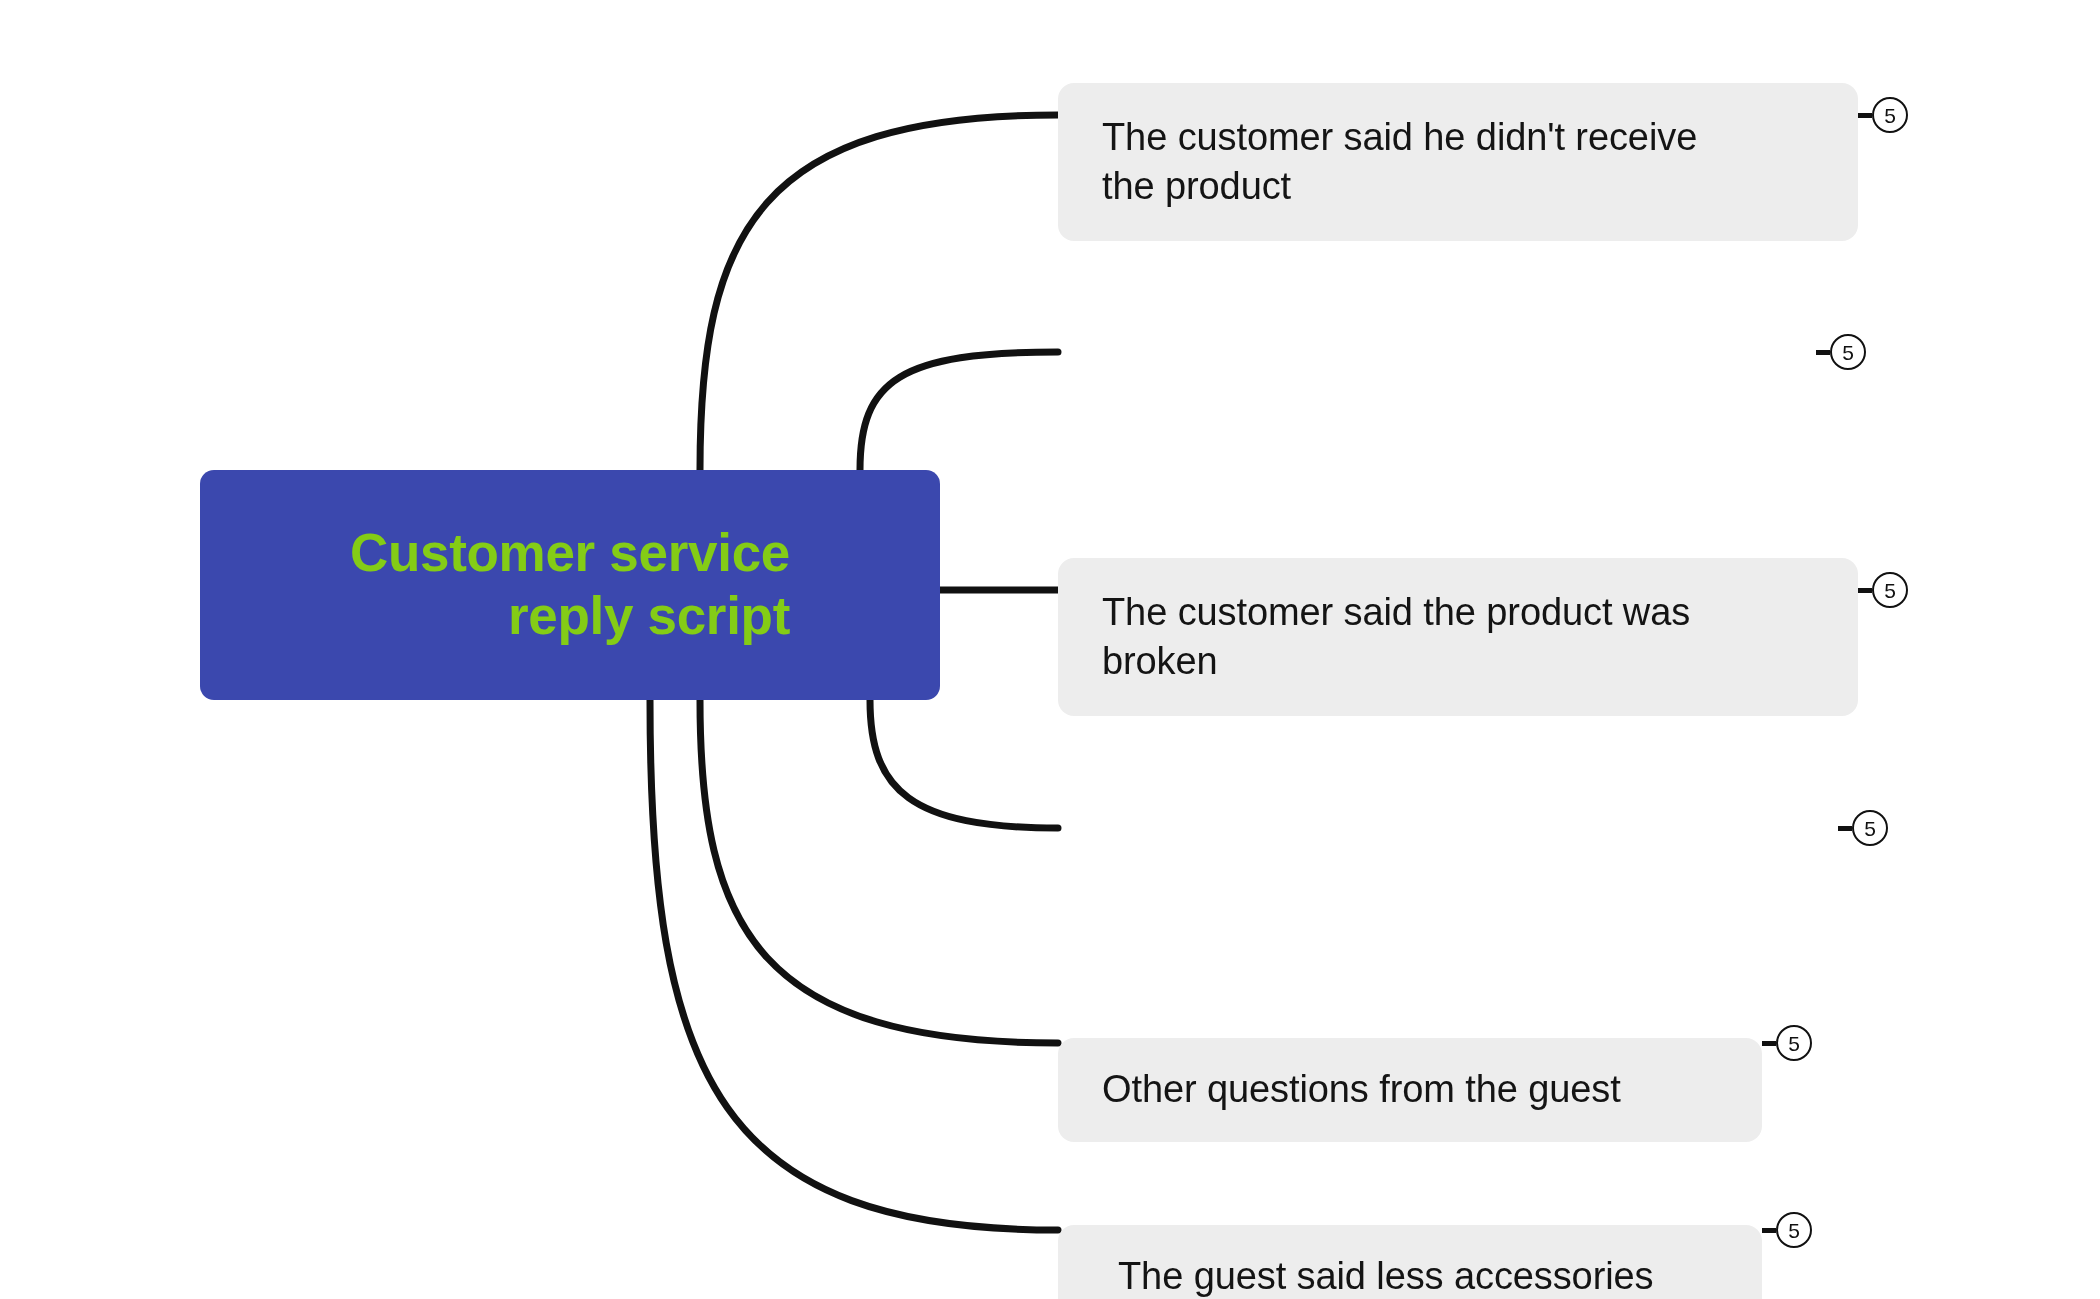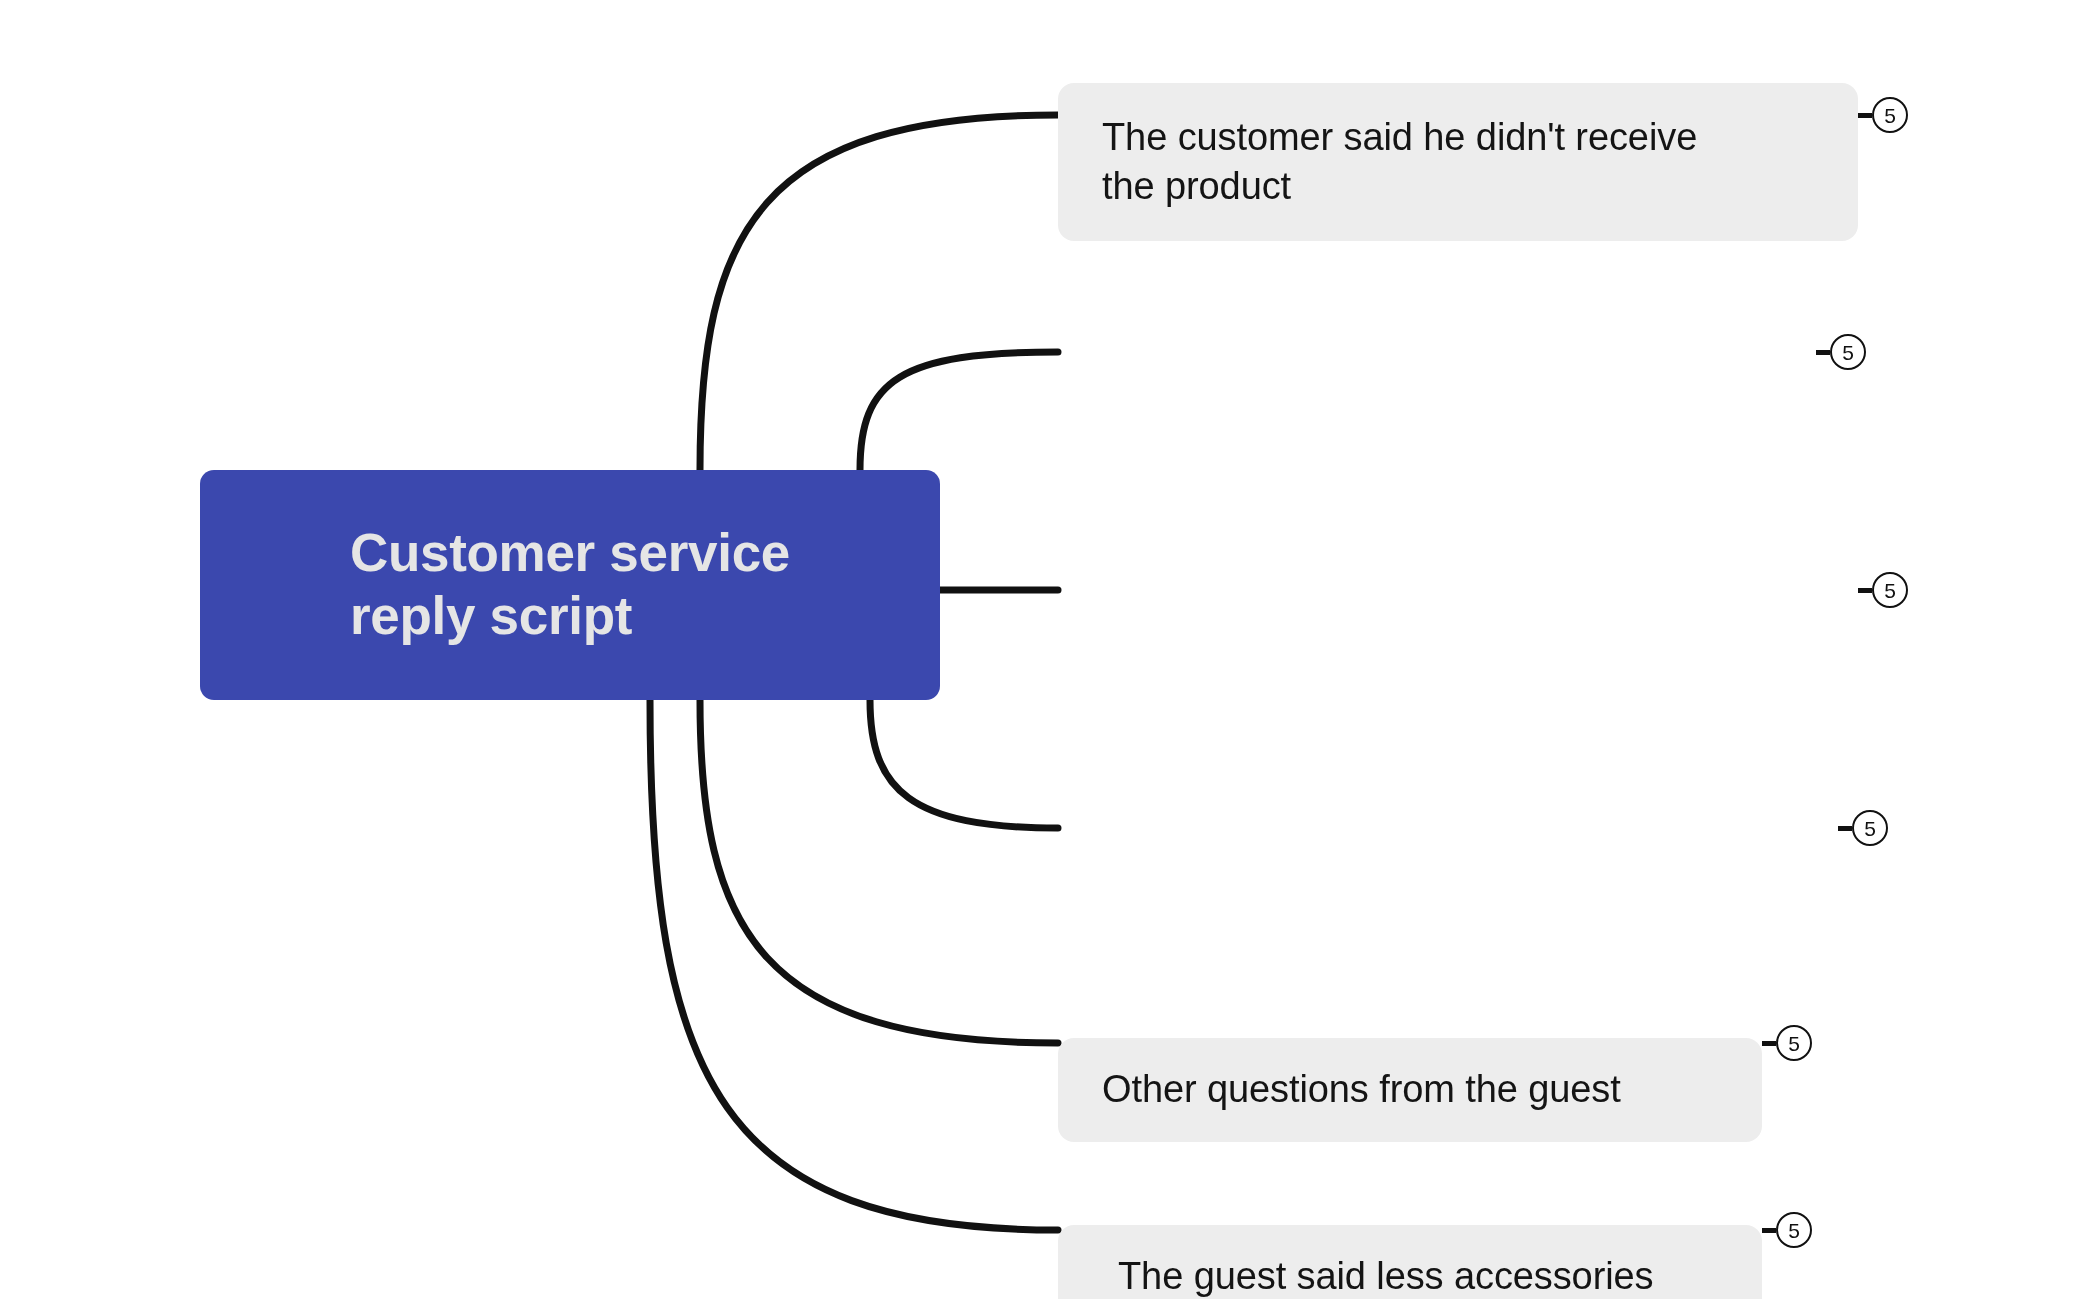--- a/index.html
+++ b/index.html
@@ -16,25 +16,25 @@
   .root-node {
     position:absolute;
     left:200px; top:470px;
     width:740px; height:230px;
     background:#3B48AE;
     border-radius:14px;
     display:flex; align-items:center; justify-content:center;
     z-index:5;
   }
   .root-label {
-    color:#e5e5e5;
+    color:#84cc16;
     font-size:53px;
     font-weight:700;
     line-height:1.18;
-    text-align:left;
+    text-align:right;
     letter-spacing:-0.3px;
     white-space:pre-line;
     padding:0 22px;
   }
 
   .leaf {
     position:absolute;
     background:#EDEDED;
     border-radius:16px;
     display:flex; align-items:center;
@@ -102,20 +102,24 @@
   <div class="badge-wrap" style="left:1858px; top:97px;">
     <span class="badge-stub"></span>
     <span class="badge-circle">5</span>
   </div>
 
   <div class="badge-wrap" style="left:1816px; top:334px;">
     <span class="badge-stub"></span>
     <span class="badge-circle">5</span>
   </div>
 
+  <div class="leaf" style="left:1058px; top:511px; width:800px; height:158px;">
+    <div class="leaf-label">The customer said the product was
+broken</div>
+  </div>
   <div class="badge-wrap" style="left:1858px; top:572px;">
     <span class="badge-stub"></span>
     <span class="badge-circle">5</span>
   </div>
 
   <div class="badge-wrap" style="left:1838px; top:810px;">
     <span class="badge-stub"></span>
     <span class="badge-circle">5</span>
   </div>
 

